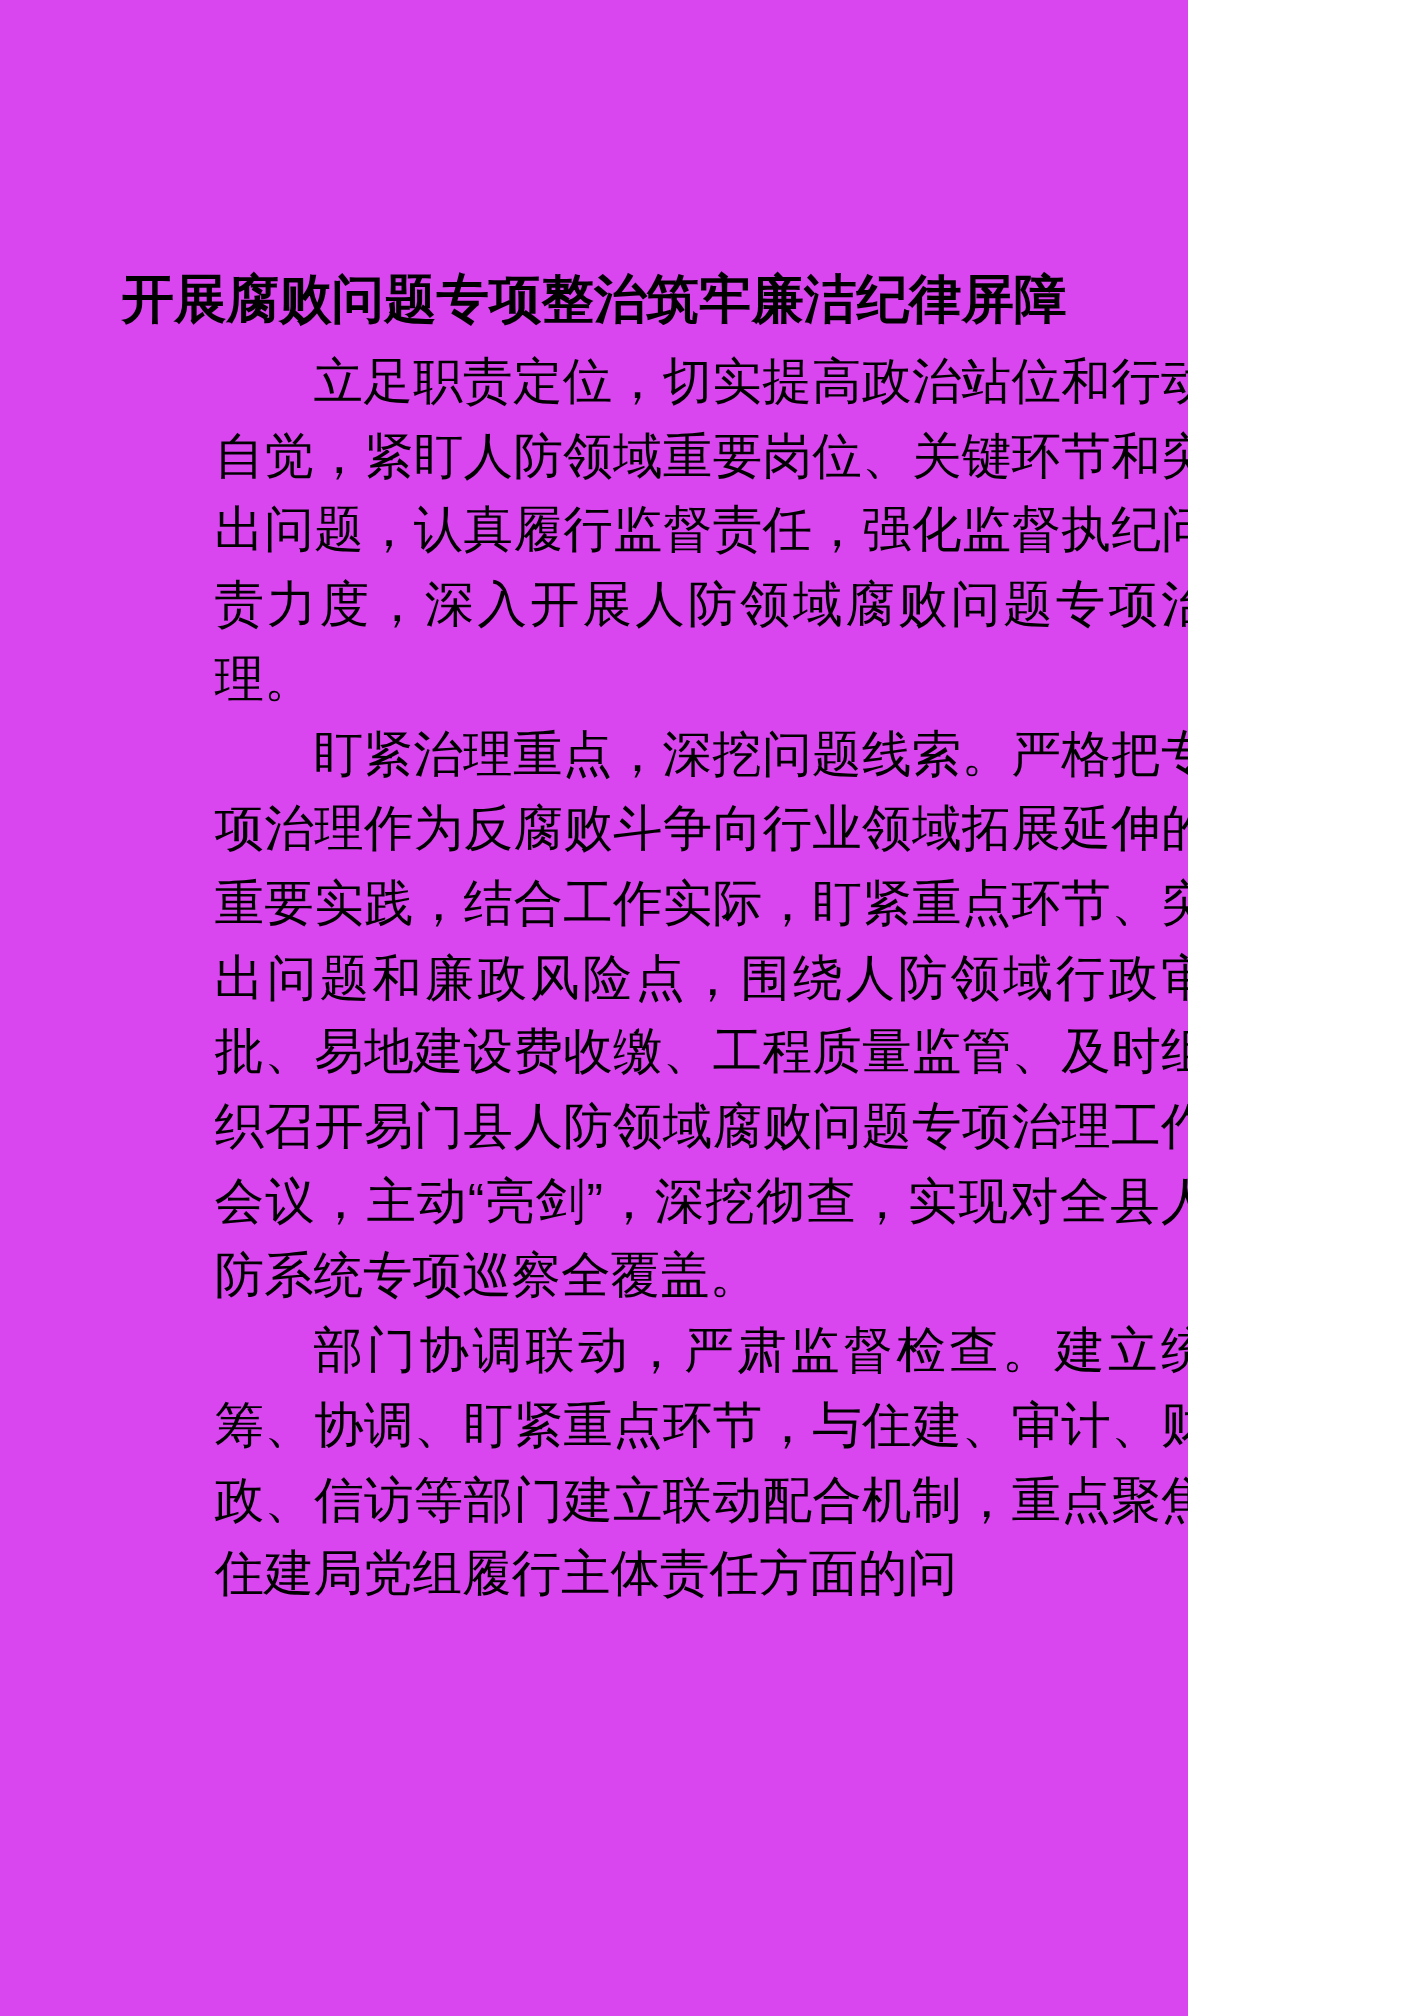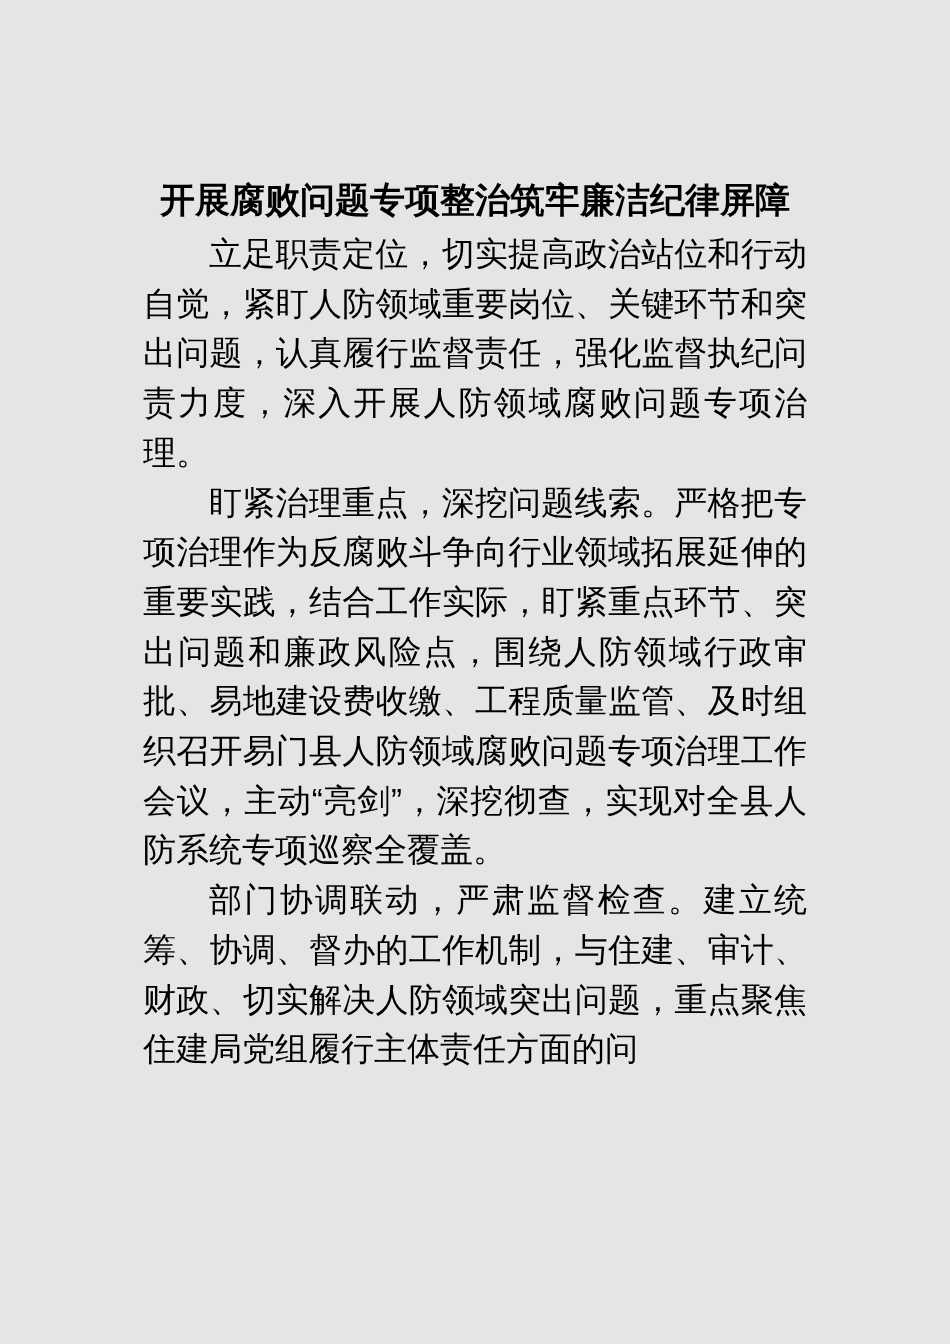--- a/index.html
+++ b/index.html
@@ -2,23 +2,23 @@
 <html><head>
 <meta charset="utf-8">
 <style>
   html, body {
     margin: 0;
     padding: 0;
     background: #ffffff;
   }
   .page {
     position: relative;
-    width: 950px;
+    width: 792px;
     height: 1344px;
-    background: #e5e5e5;
+    background: #d946ef;
     color: #000000;
     overflow: hidden;
     font-family: "Liberation Sans", sans-serif;
   }
   .doc-title {
     margin: 0;
     padding: 177px 80px 0 80px;
     text-align: center;
     font-size: 35px;
     line-height: 46px;
@@ -44,15 +44,15 @@
   }
 </style>
 </head>
 <body>
 
 <div class="page">
   <h1 class="doc-title">开展腐败问题专项整治筑牢廉洁纪律屏障</h1>
   <div class="doc-body">
     <p class="para">立足职责定位，切实提高政治站位和行动自觉，紧盯人防领域重要岗位、关键环节和突出问题，认真履行监督责任，强化监督执纪问责力度，深入开展人防领域腐败问题专项治理。</p>
     <p class="para">盯紧治理重点，深挖问题线索。严格把专项治理作为反腐败斗争向行业领域拓展延伸的重要实践，结合工作实际，盯紧重点环节、突出问题和廉政风险点，围绕人防领域行政审批、易地建设费收缴、工程质量监管、及时组织召开易门县人防领域腐败问题专项治理工作会议，主动“亮剑”，深挖彻查，实现对全县人防系统专项巡察全覆盖。</p>
-    <p class="para">部门协调联动，严肃监督检查。建立统筹、协调、督办的工作机制，与住建、审计、财政、切实解决人防领域突出问题，重点聚焦住建局党组履行主体责任方面的问</p>
+    <p class="para">部门协调联动，严肃监督检查。建立统筹、协调、盯紧重点环节，与住建、审计、财政、信访等部门建立联动配合机制，重点聚焦住建局党组履行主体责任方面的问</p>
   </div>
 </div>
 
 </body></html>

